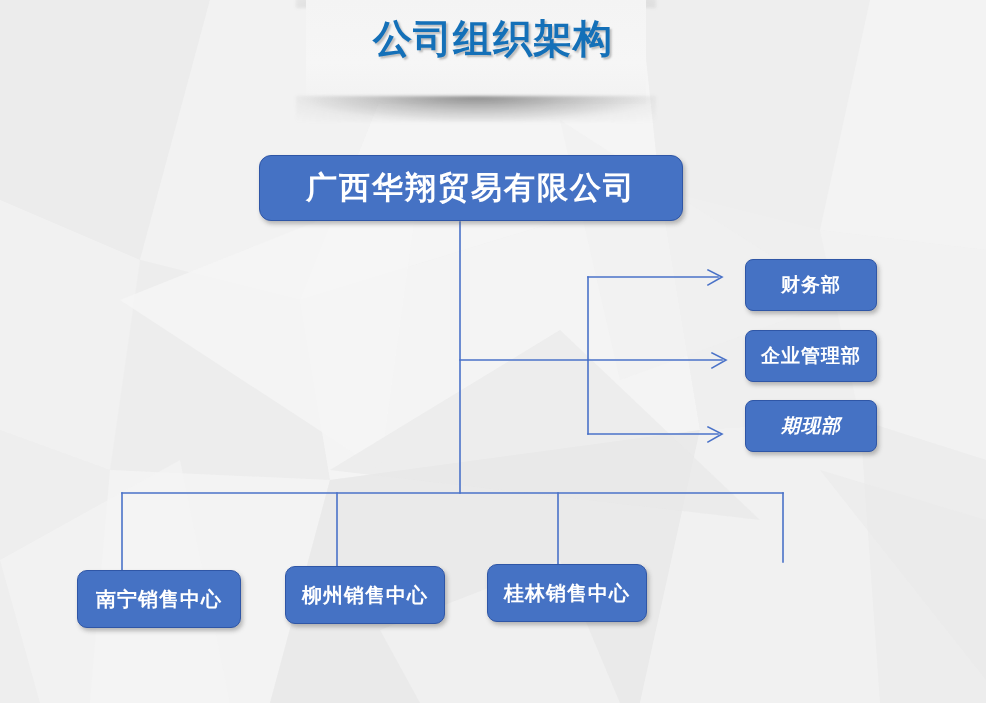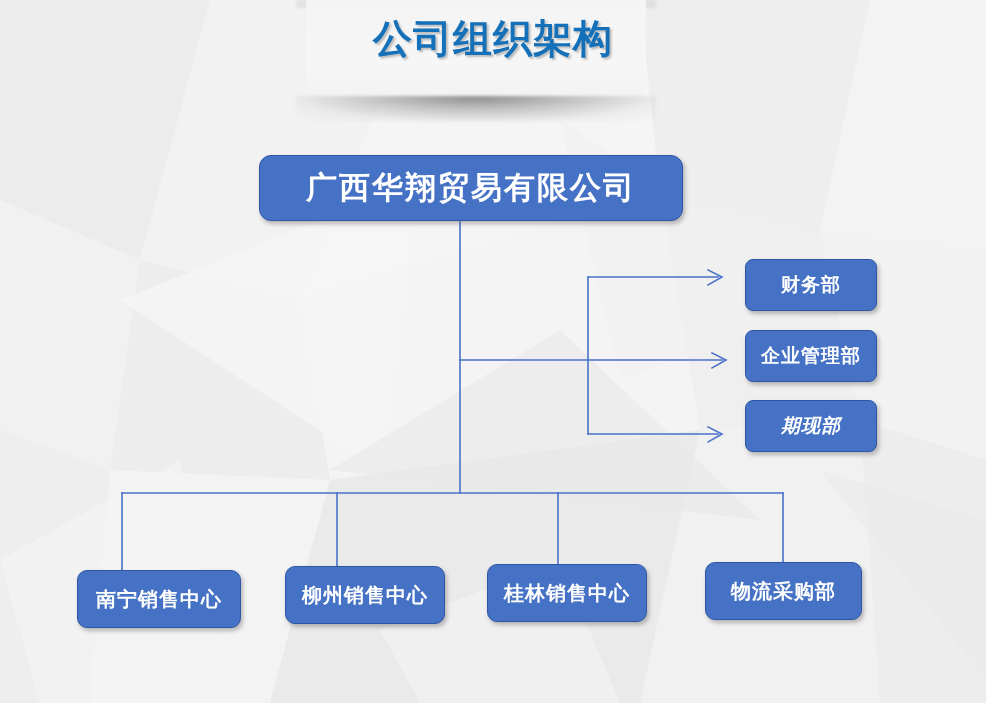--- a/index.html
+++ b/index.html
@@ -197,15 +197,14 @@
 
   <div class="node" id="node-root">广西华翔贸易有限公司</div>
 
   <div class="node node-dept" id="node-finance">财务部</div>
   <div class="node node-dept" id="node-enterprise-mgmt">企业管理部</div>
   <div class="node node-dept" id="node-futures-spot">期现部</div>
 
   <div class="node node-center" id="node-nanning">南宁销售中心</div>
   <div class="node node-center" id="node-liuzhou">柳州销售中心</div>
   <div class="node node-center" id="node-guilin">桂林销售中心</div>
-  <div class="node node-center" id="node-logistics">物流采购部</div>
 
 </div>
 
 </body></html>

